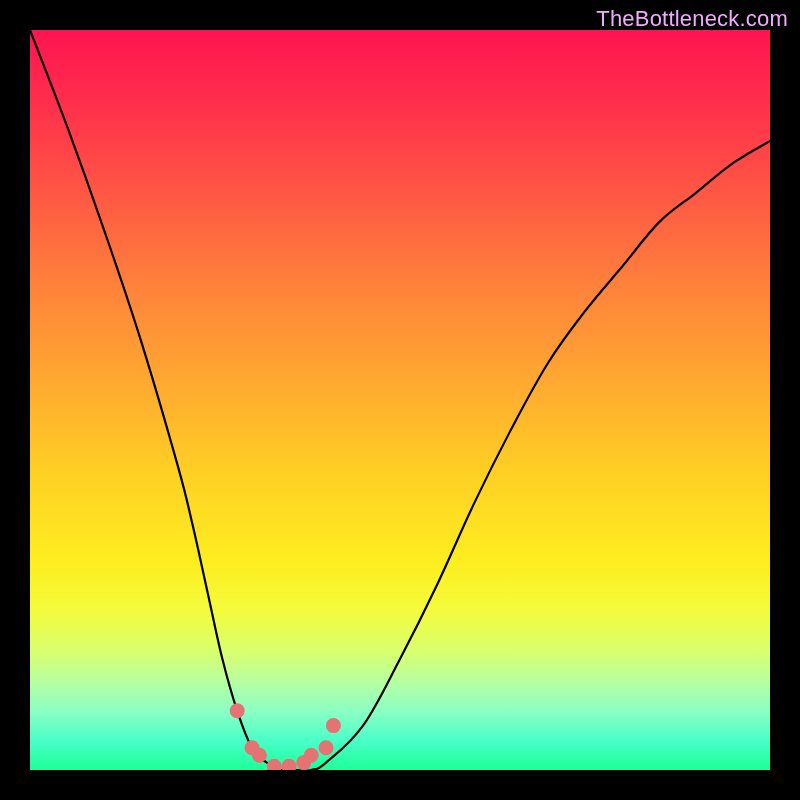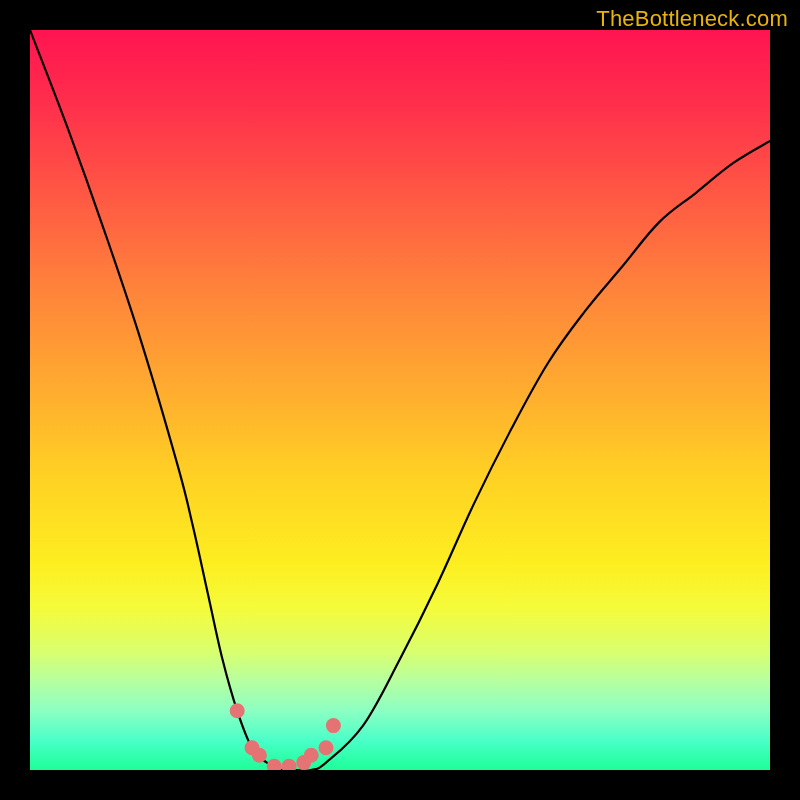--- a/index.html
+++ b/index.html
@@ -38,21 +38,21 @@
       #b6ffa0 88%,
       #8cffc3 92%,
       #4affc8 96%,
       #1dff98 100%
     );
   }
   .watermark {
     position: absolute;
     top: 6px;
     right: 12px;
-    color: #eab308;
+    color: #f0abfc;
     font-size: 22px;
     letter-spacing: 0.2px;
     user-select: none;
     text-align: center;
   }
   svg.curve {
     position: absolute;
     left: 0;
     top: 0;
   }

